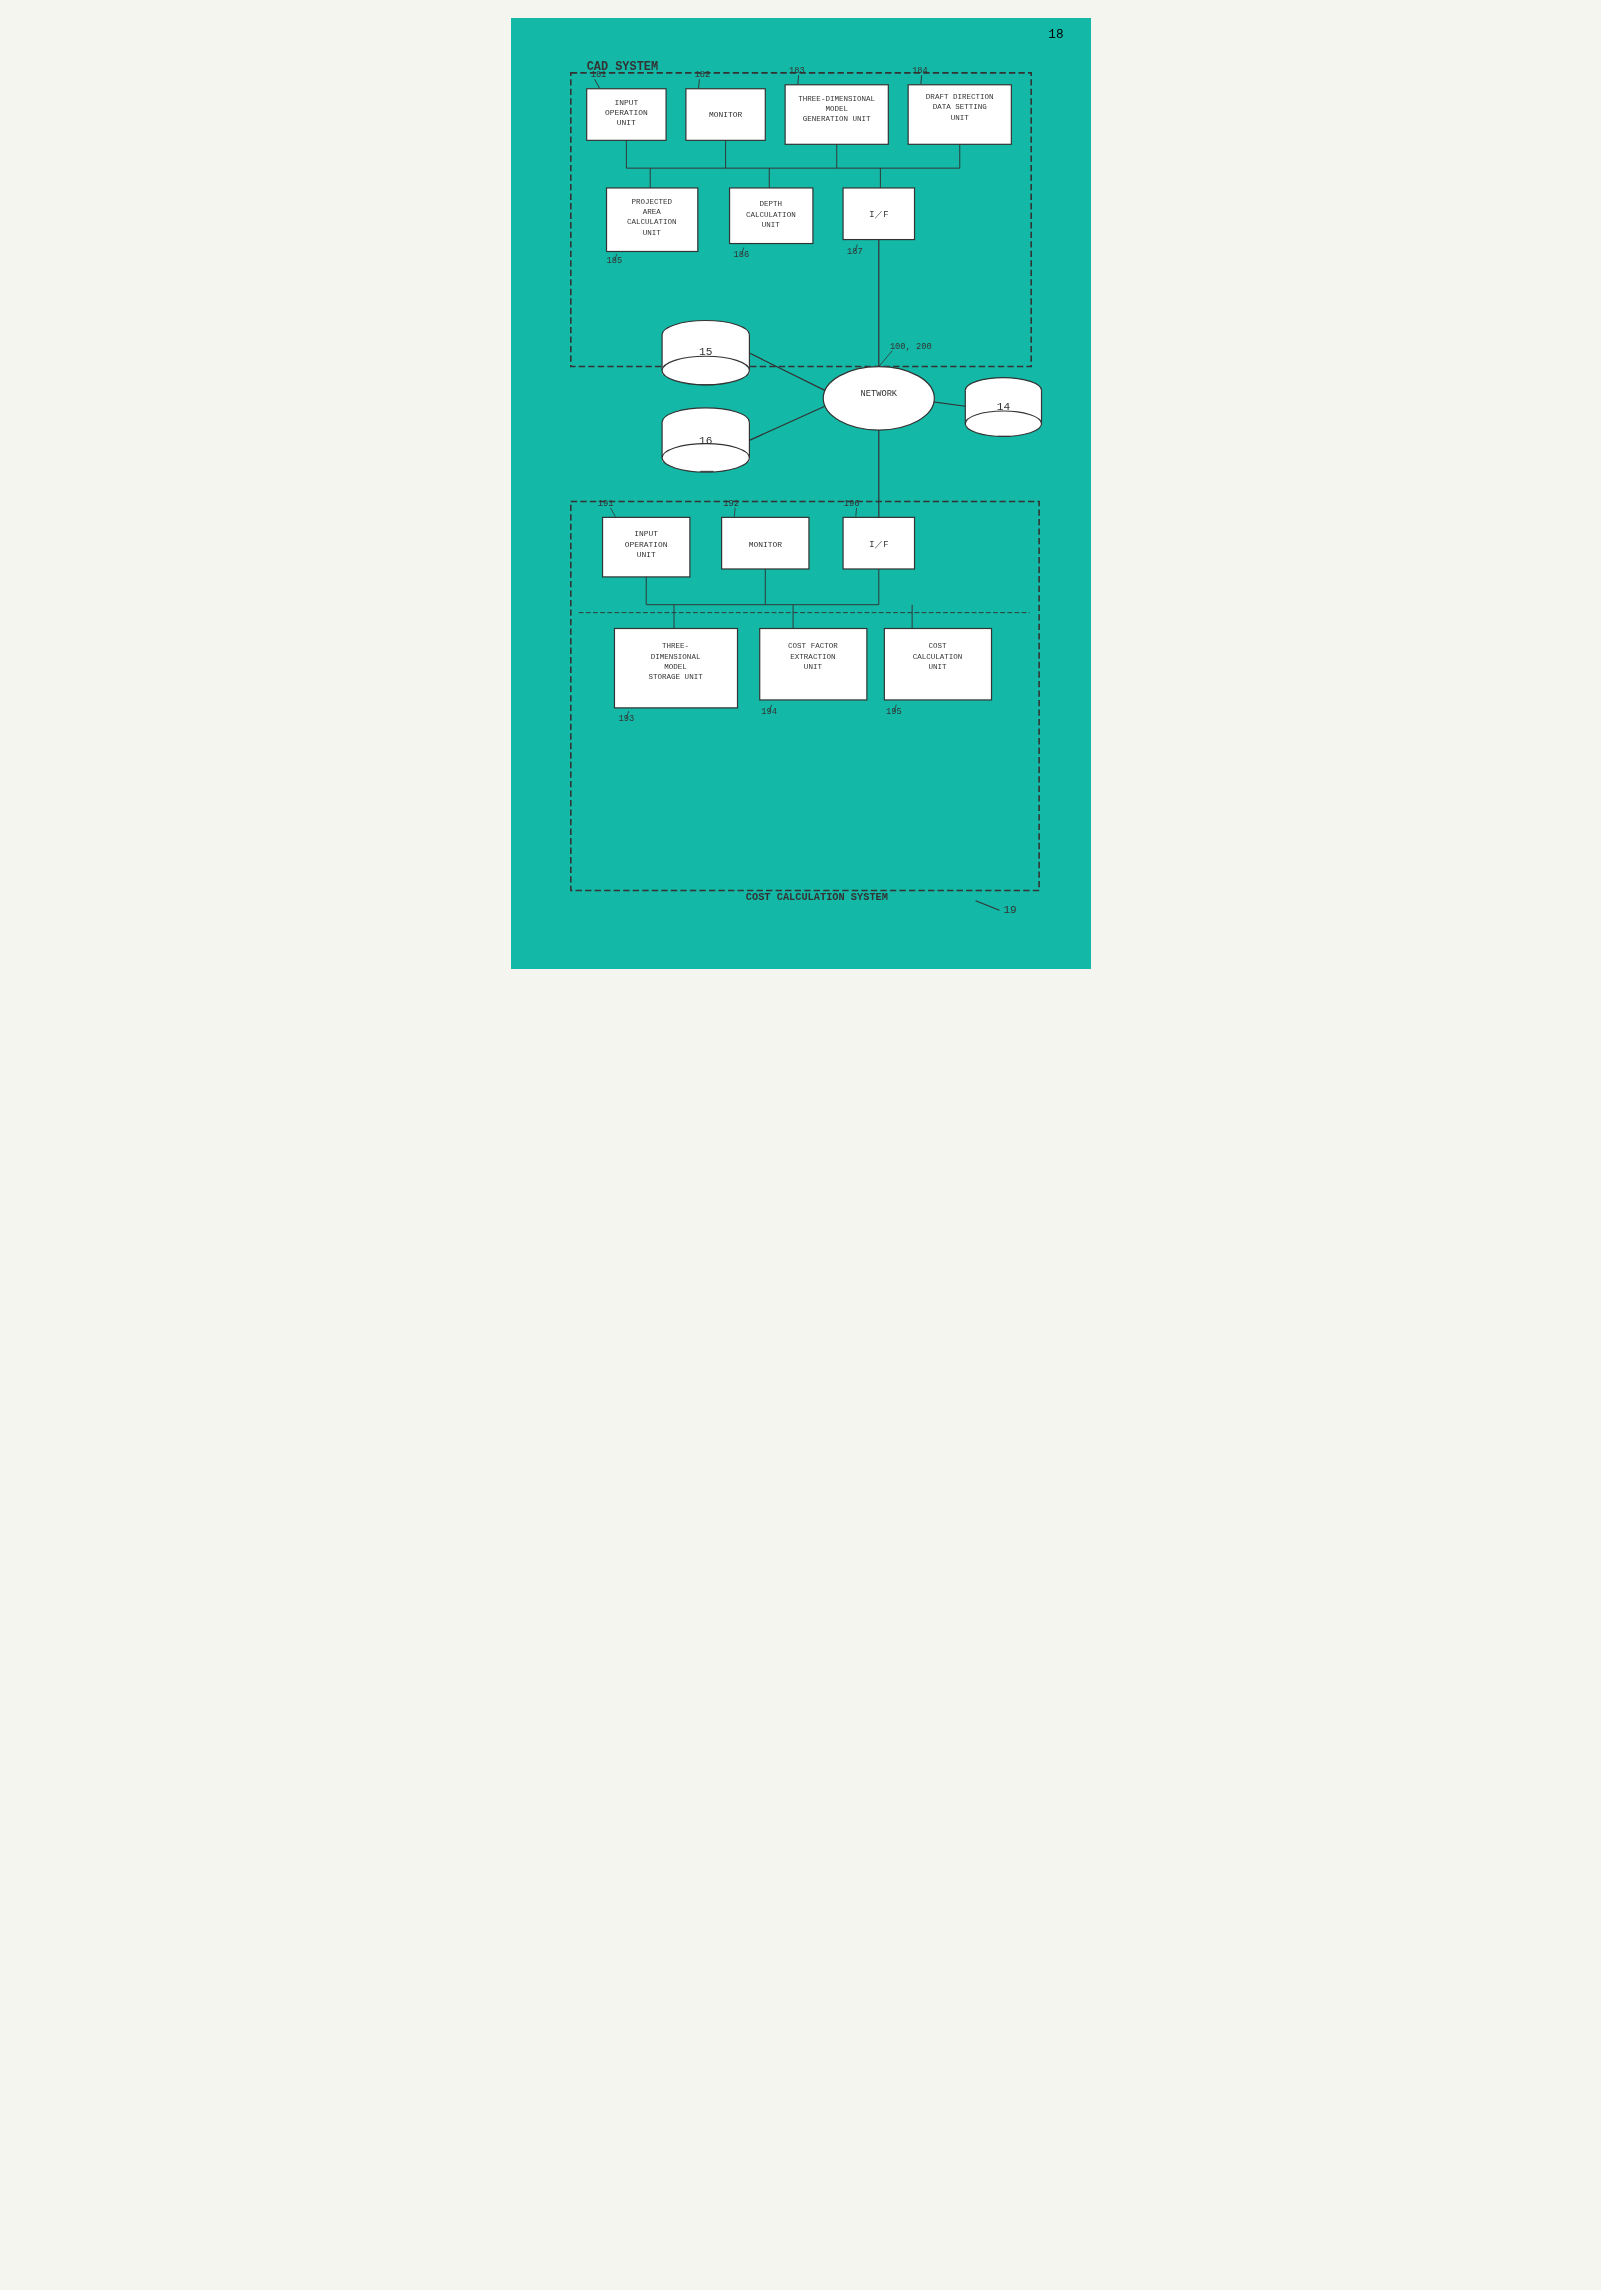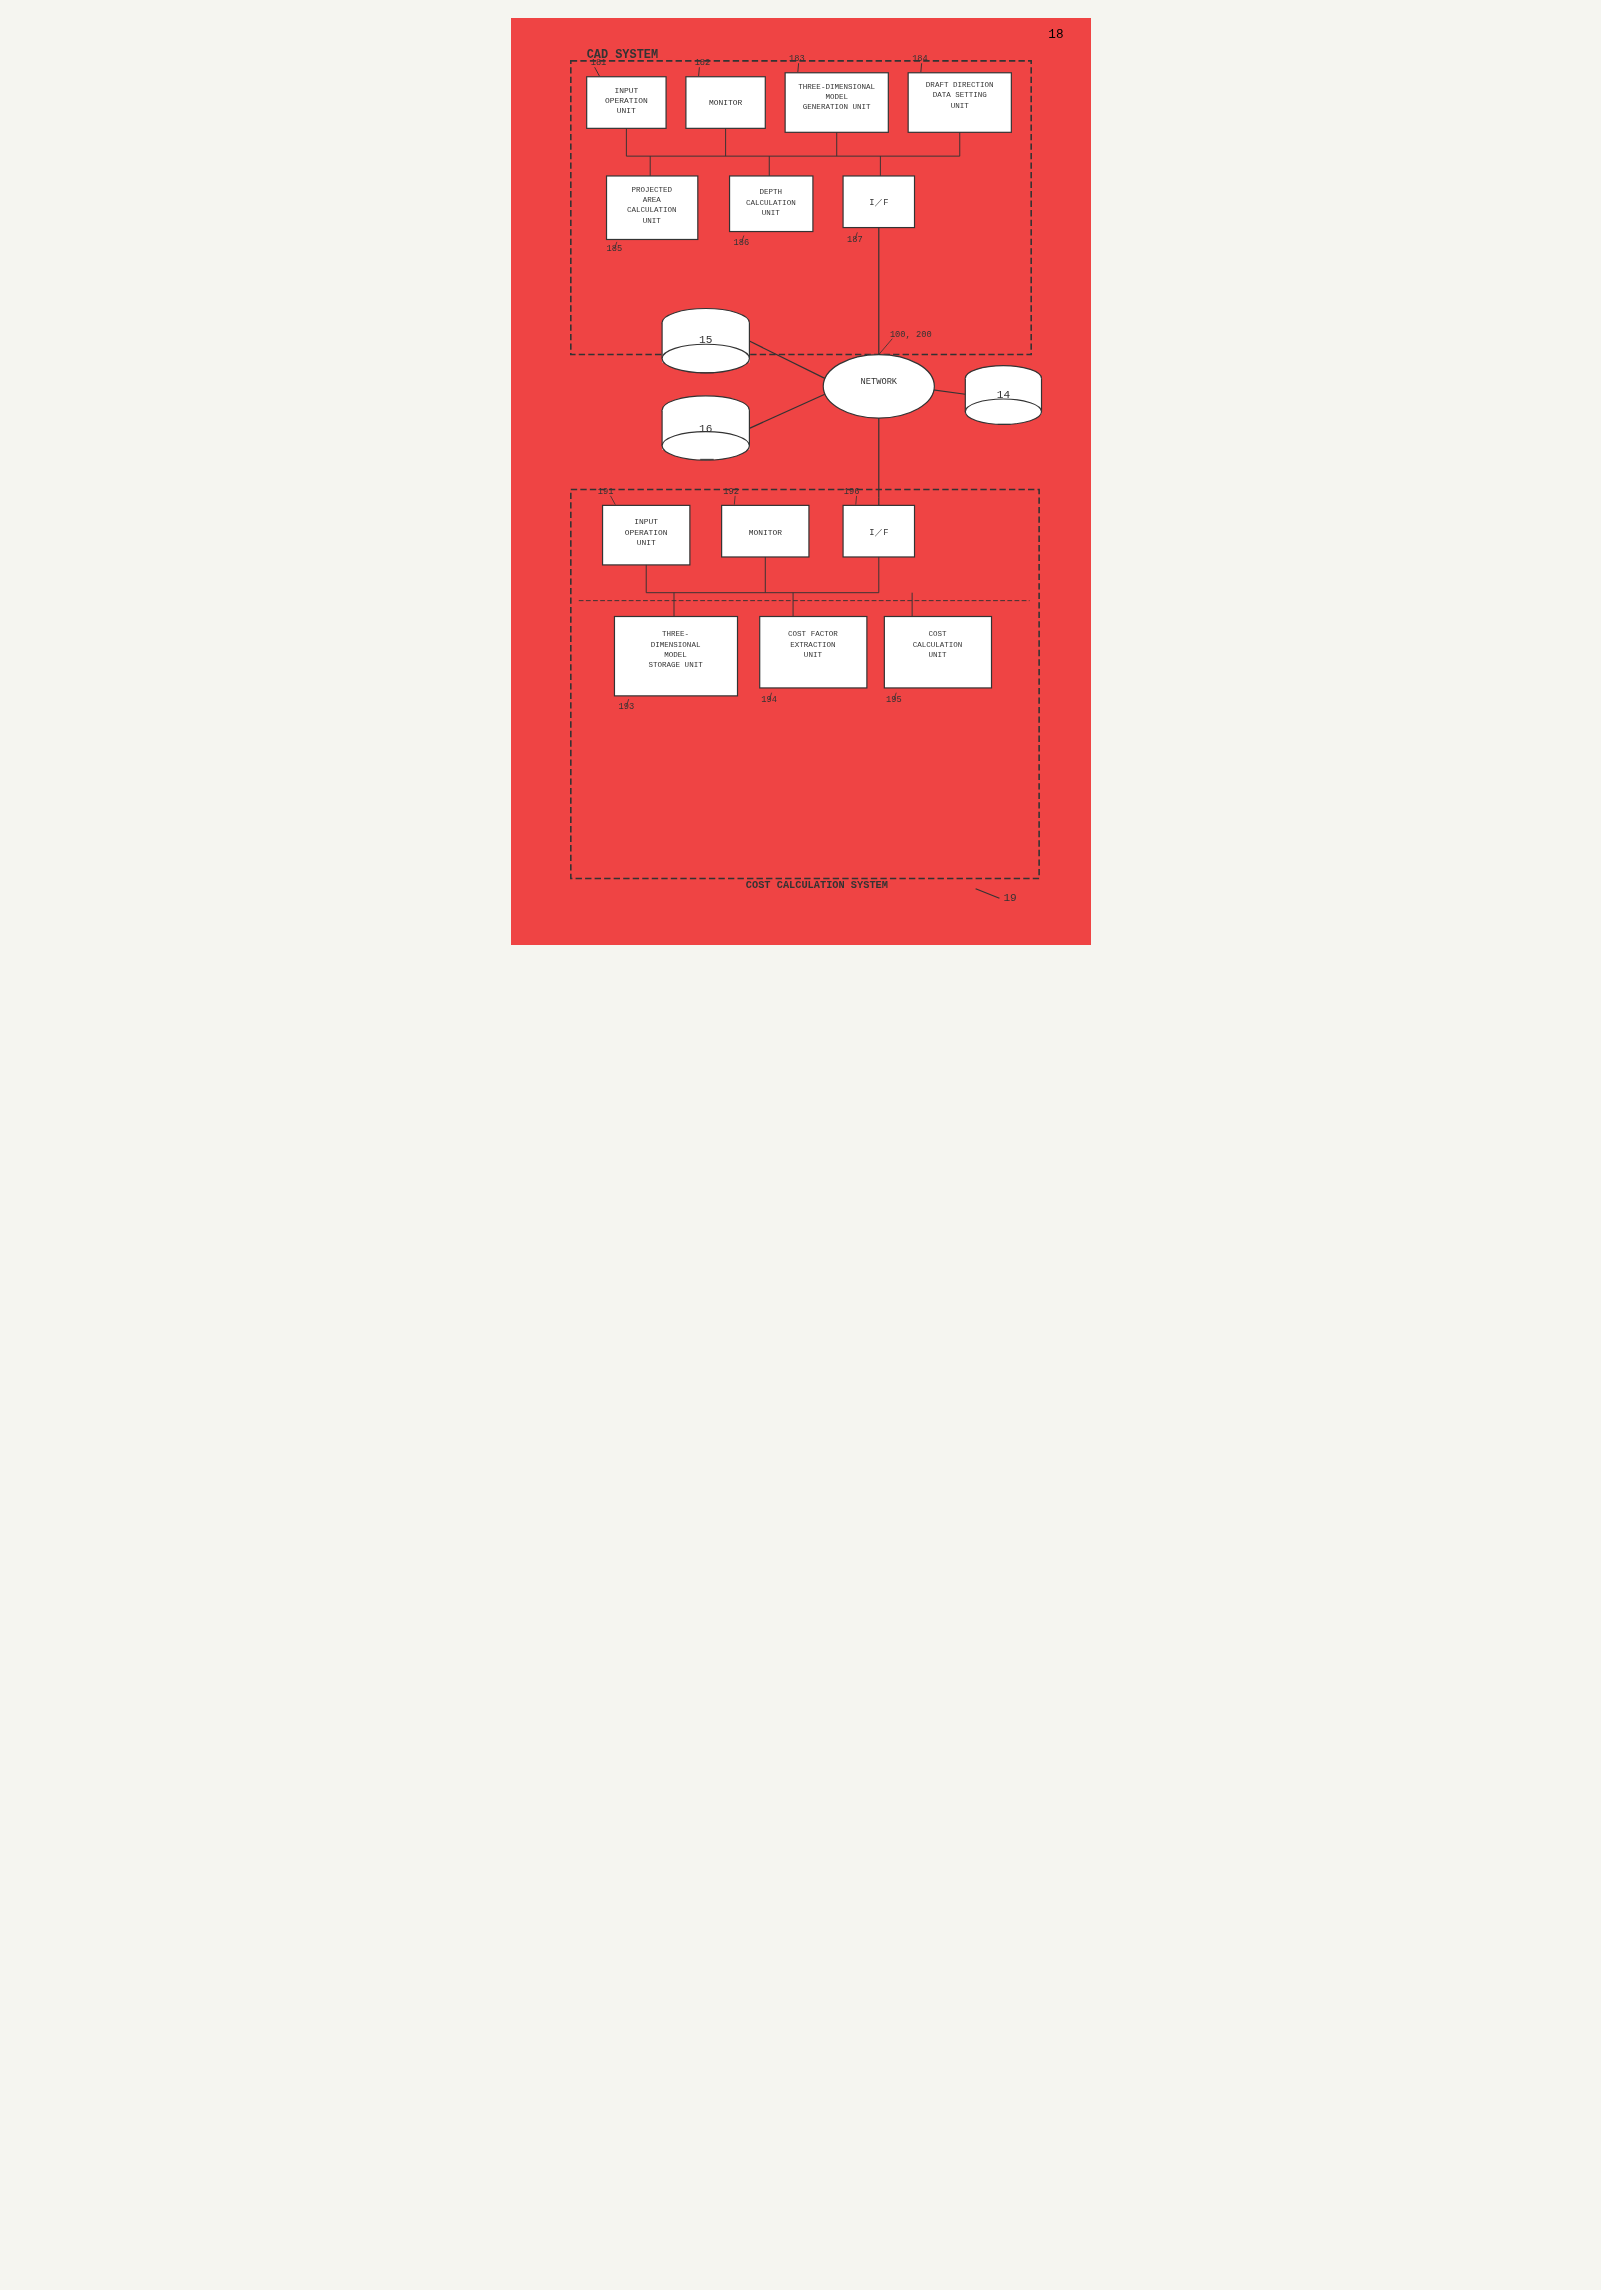--- a/index.html
+++ b/index.html
@@ -7,22 +7,22 @@
       background: #f5f5f0;
       font-family: 'Courier New', Courier, monospace;
       display: flex;
       justify-content: center;
       align-items: flex-start;
       padding: 18px;
       min-height: 2290px;
     }
     .page {
       width: 580px;
-      background: #ef4444;
-      padding: 27px 36px;
+      background: #14b8a6;
+      padding: 39px 36px;
       position: relative;
     }
 
     
     .outer-ref {
       position: absolute;
       top: 9px;
       right: 27px;
       font-size: 12.7px;
     }

